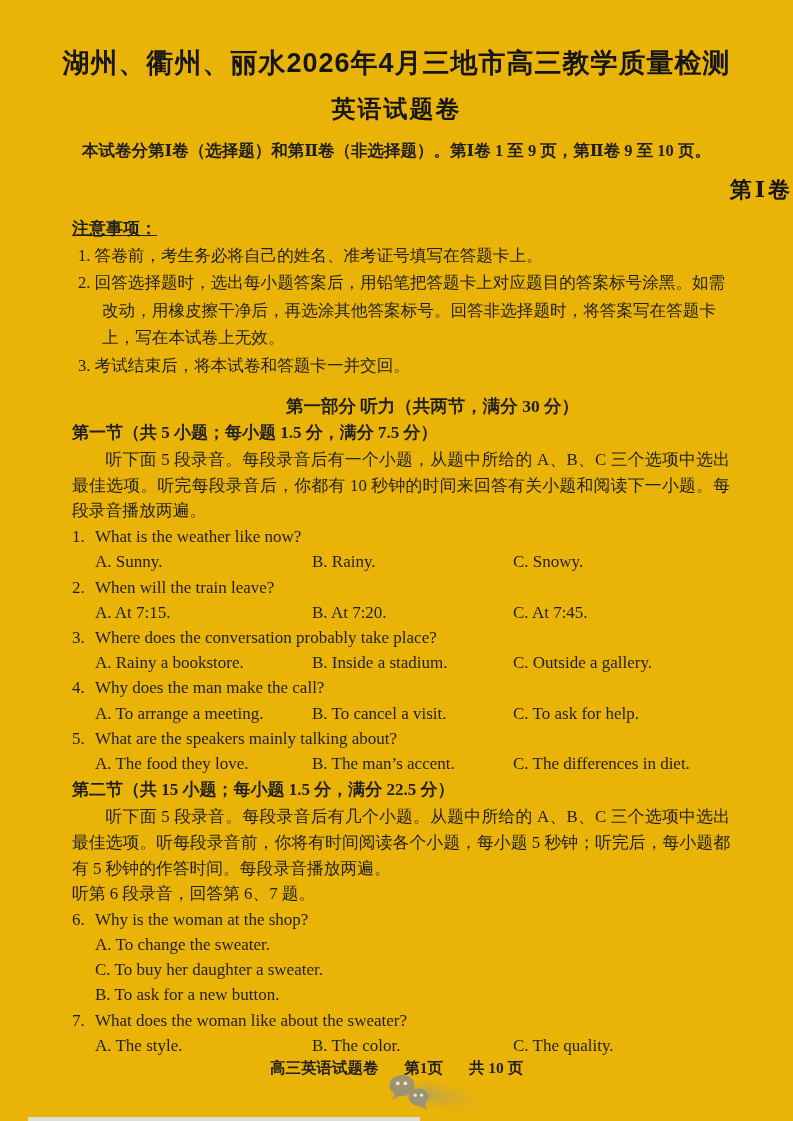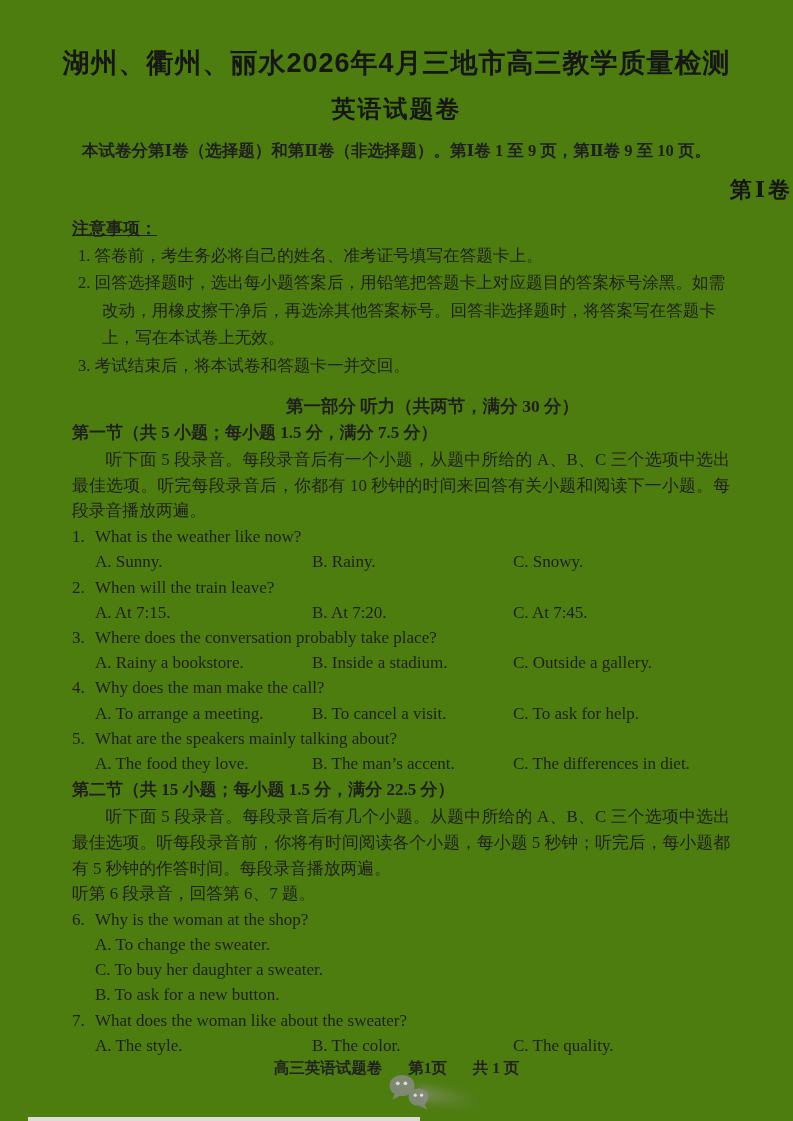--- a/index.html
+++ b/index.html
@@ -1,20 +1,20 @@
 <!DOCTYPE html>
 <html><head>
 <meta charset="utf-8">
 <style>
   html,body{margin:0;padding:0;background:#e9e8e5;}
   .page{
     position:relative;
     width:793px;height:1121px;
     margin:0 auto;
-    background:#4d7c0f;
+    background:#eab308;
     color:#1f1f1f;
     font-family:"Liberation Serif","DejaVu Serif",serif;
     overflow:hidden;
   }
   
   .doc-title{
     margin:46px 60px 0;
     text-align:center;
     font-family:"Liberation Sans","DejaVu Sans",sans-serif;
     font-weight:700;
@@ -218,21 +218,21 @@
     <div class="opts">
       <span class="opt0">A. The style.</span>
       <span class="opt1">B. The color.</span>
       <span class="opt2">C. The quality.</span>
     </div>
   </div>
 
   <div class="footer">
     <span>高三英语试题卷</span>
     <span>第1页</span>
-    <span>共 1 页</span>
+    <span>共 10 页</span>
   </div>
 
   <div class="watermark-shadow"></div>
   <svg class="watermark" viewBox="0 0 44 38" xmlns="http://www.w3.org/2000/svg">
     <g fill="#8c8c8c">
       <ellipse cx="14" cy="11.5" rx="12.5" ry="10.5"></ellipse>
       <path d="M7 19 L4.4 25.5 L12.6 21.5 Z"></path>
       <ellipse cx="30.5" cy="23" rx="10" ry="8.8"></ellipse>
       <path d="M36.5 29.5 L39 35.5 L31 31.8 Z"></path>
     </g>

